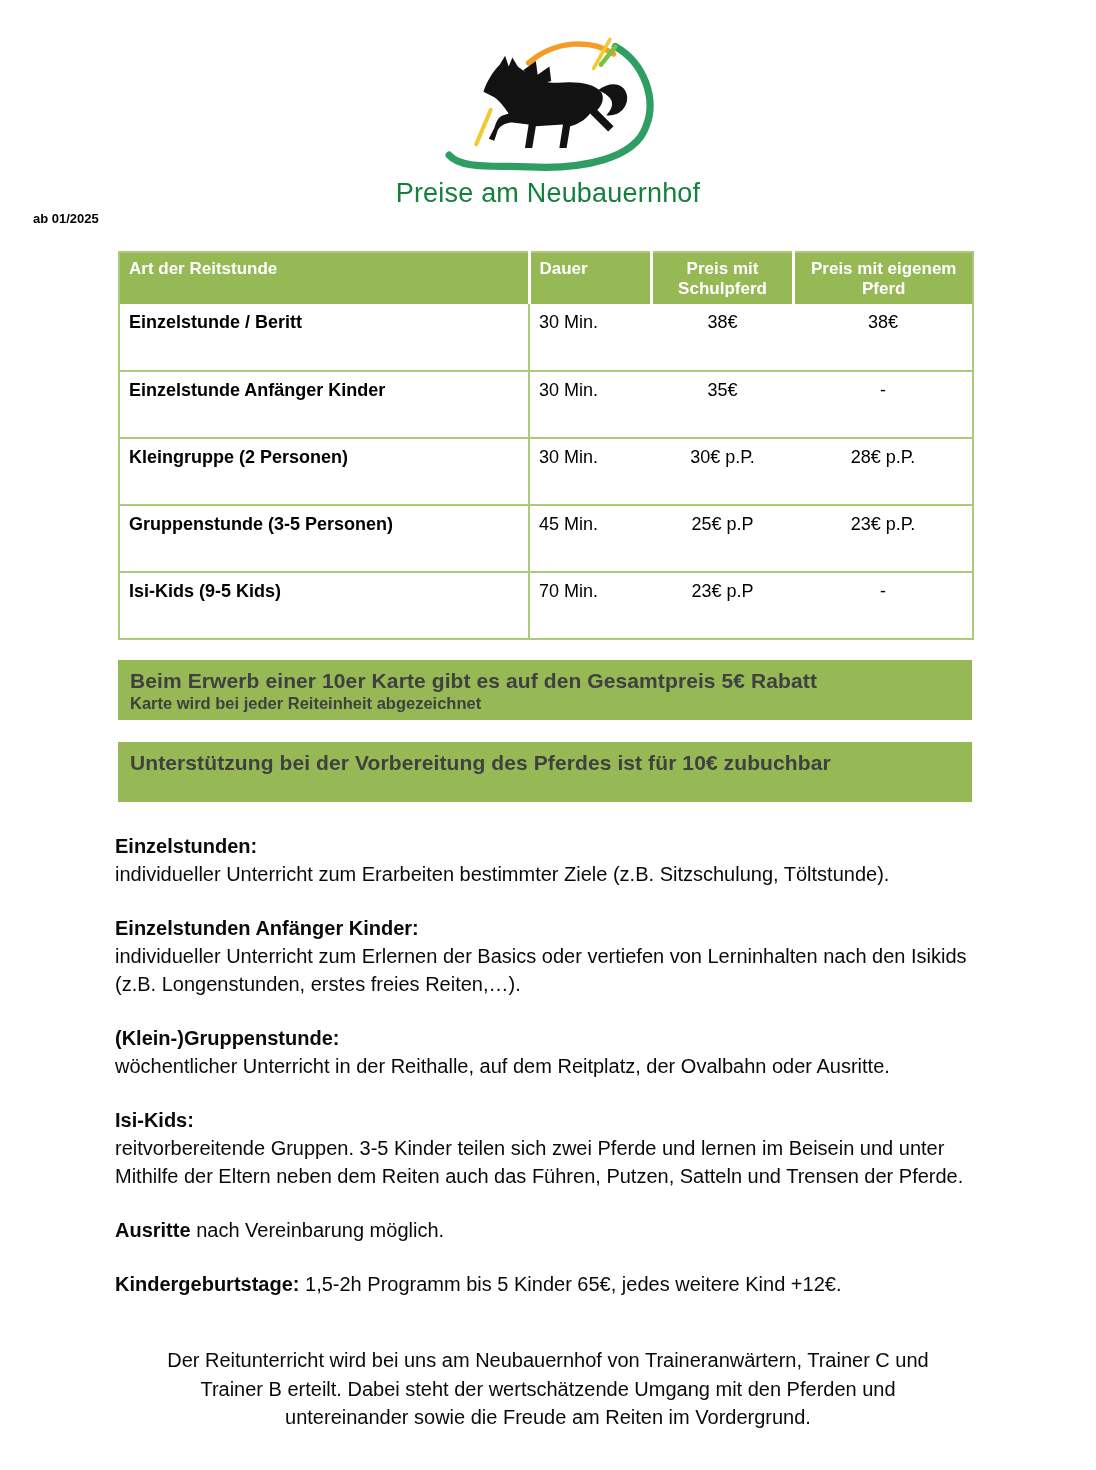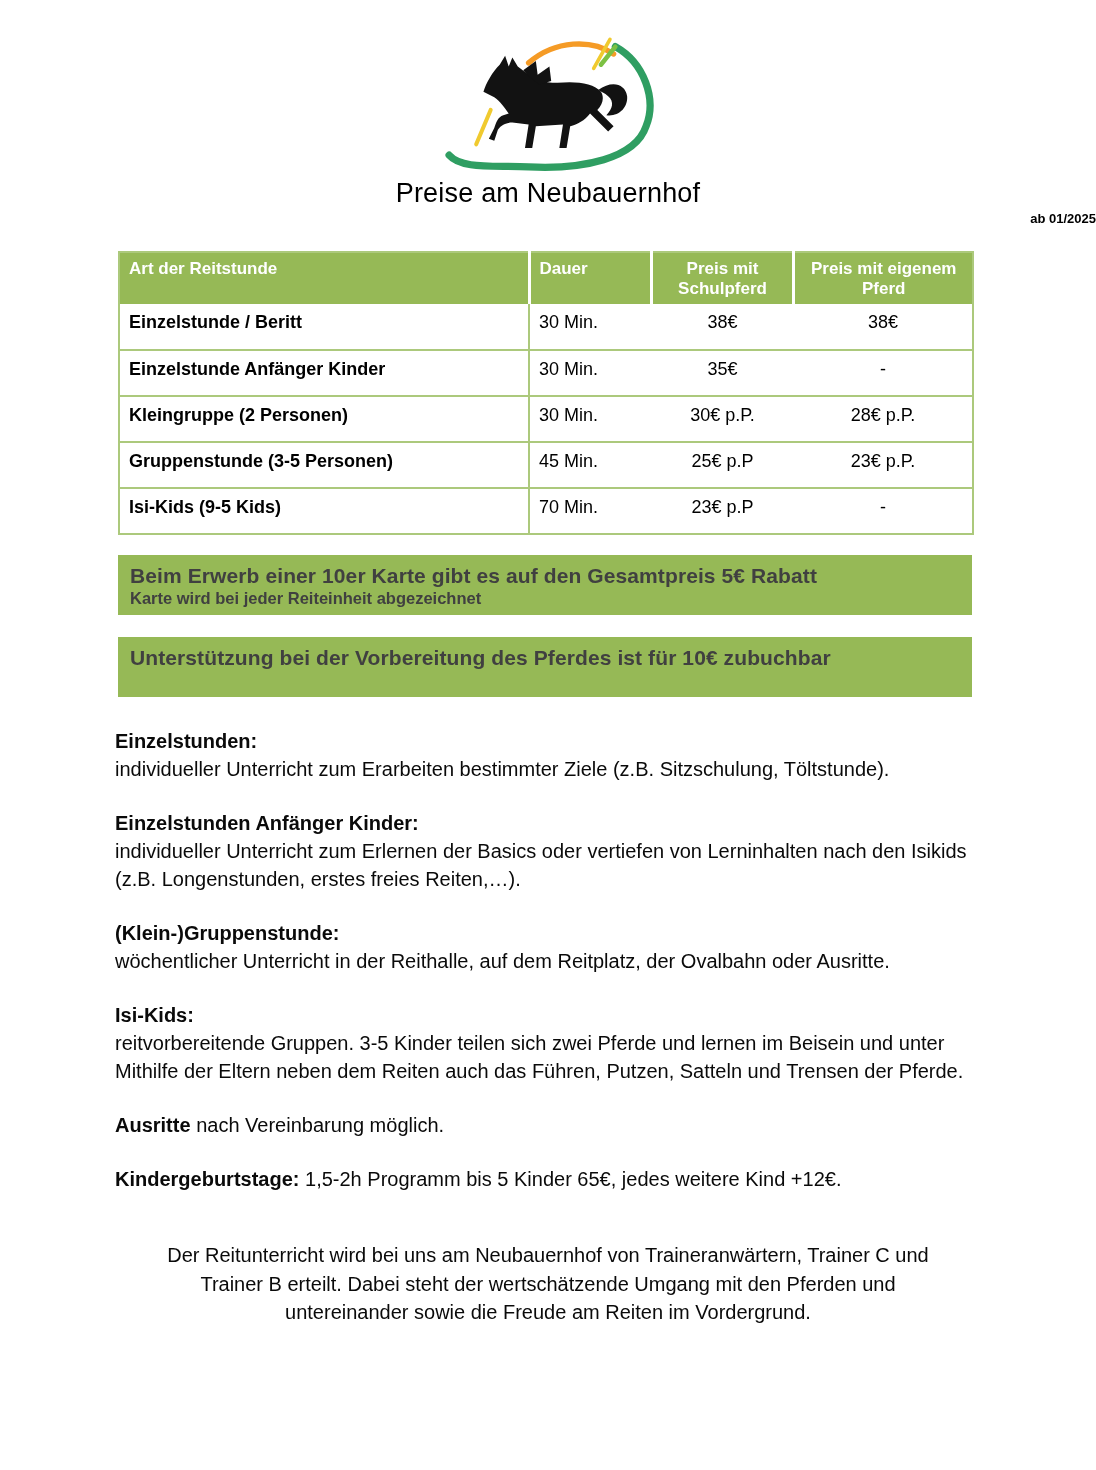--- a/index.html
+++ b/index.html
@@ -15,39 +15,39 @@
   html,body{margin:0;padding:0;}
   body{
     width:1096px;height:1470px;background:#ffffff;color:#000;
     font-family:"Liberation Sans","DejaVu Sans",sans-serif;
     -webkit-font-smoothing:antialiased;
   }
   .page{position:relative;width:1096px;height:1470px;overflow:hidden;background:#fff;}
 
   
   .logo-wrap{padding-top:32px;text-align:center;height:178px;}
-  .doc-title{text-align:center;font-size:27px;line-height:30px;color:#000000;letter-spacing:.2px;}
-  .doc-subtitle{text-align:right;font-size:13px;font-weight:bold;margin-top:3px;padding-left:33px;}
+  .doc-title{text-align:center;font-size:27px;line-height:30px;color:#15803d;letter-spacing:.2px;}
+  .doc-subtitle{text-align:left;font-size:13px;font-weight:bold;margin-top:3px;padding-left:33px;}
 
   
   .table-wrap{margin:25px 118px 0 118px;}
   table.pricing{
     width:854px;table-layout:fixed;border-collapse:collapse;
     border:2px solid var(--green-border);
   }
   table.pricing th{
     background:var(--green-fill);color:#fff;font-weight:bold;
     font-size:17px;line-height:20px;text-align:left;
     vertical-align:top;padding:6px 8px 5px 9px;height:49px;
     border-left:3px solid #ffffff;
   }
   table.pricing th:first-child{border-left:none;}
   table.pricing th.center, table.pricing td.center{text-align:center;}
   table.pricing td{
-    height:46px;vertical-align:top;padding:7px 8px 5px 9px;
+    height:67px;vertical-align:top;padding:7px 8px 5px 9px;
     font-size:18px;line-height:22px;
     border-bottom:2px solid var(--green-border);
   }
   table.pricing td:first-child{border-right:2px solid var(--green-border);font-weight:bold;}
   table.pricing tr:last-child td{border-bottom:none;}
 
   
   .banner{
     margin:20px 118px 0 118px;width:854px;background:var(--green-fill);
     color:#404040;font-weight:bold;padding:8px 12px;height:60px;

